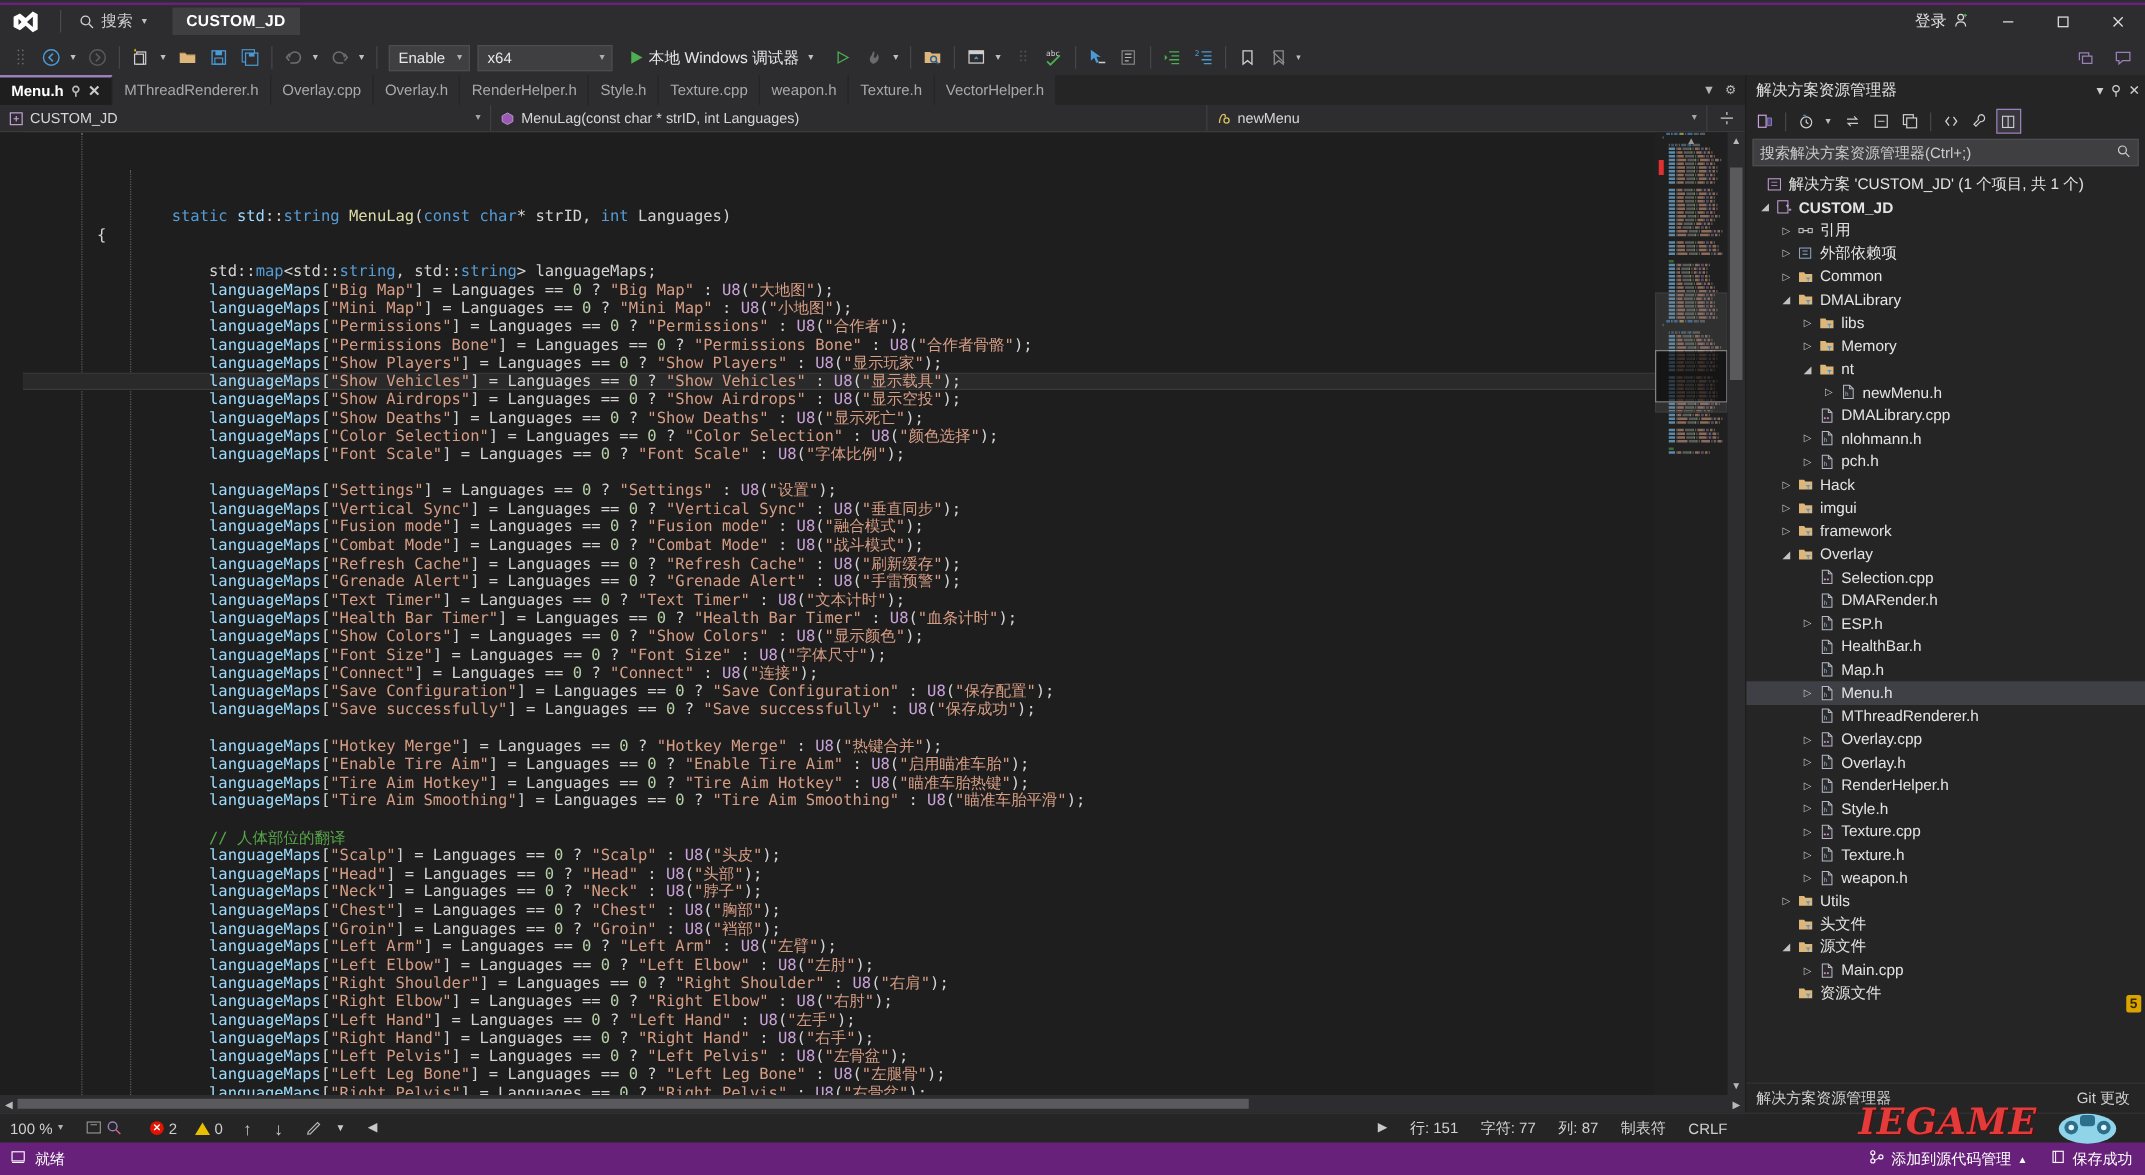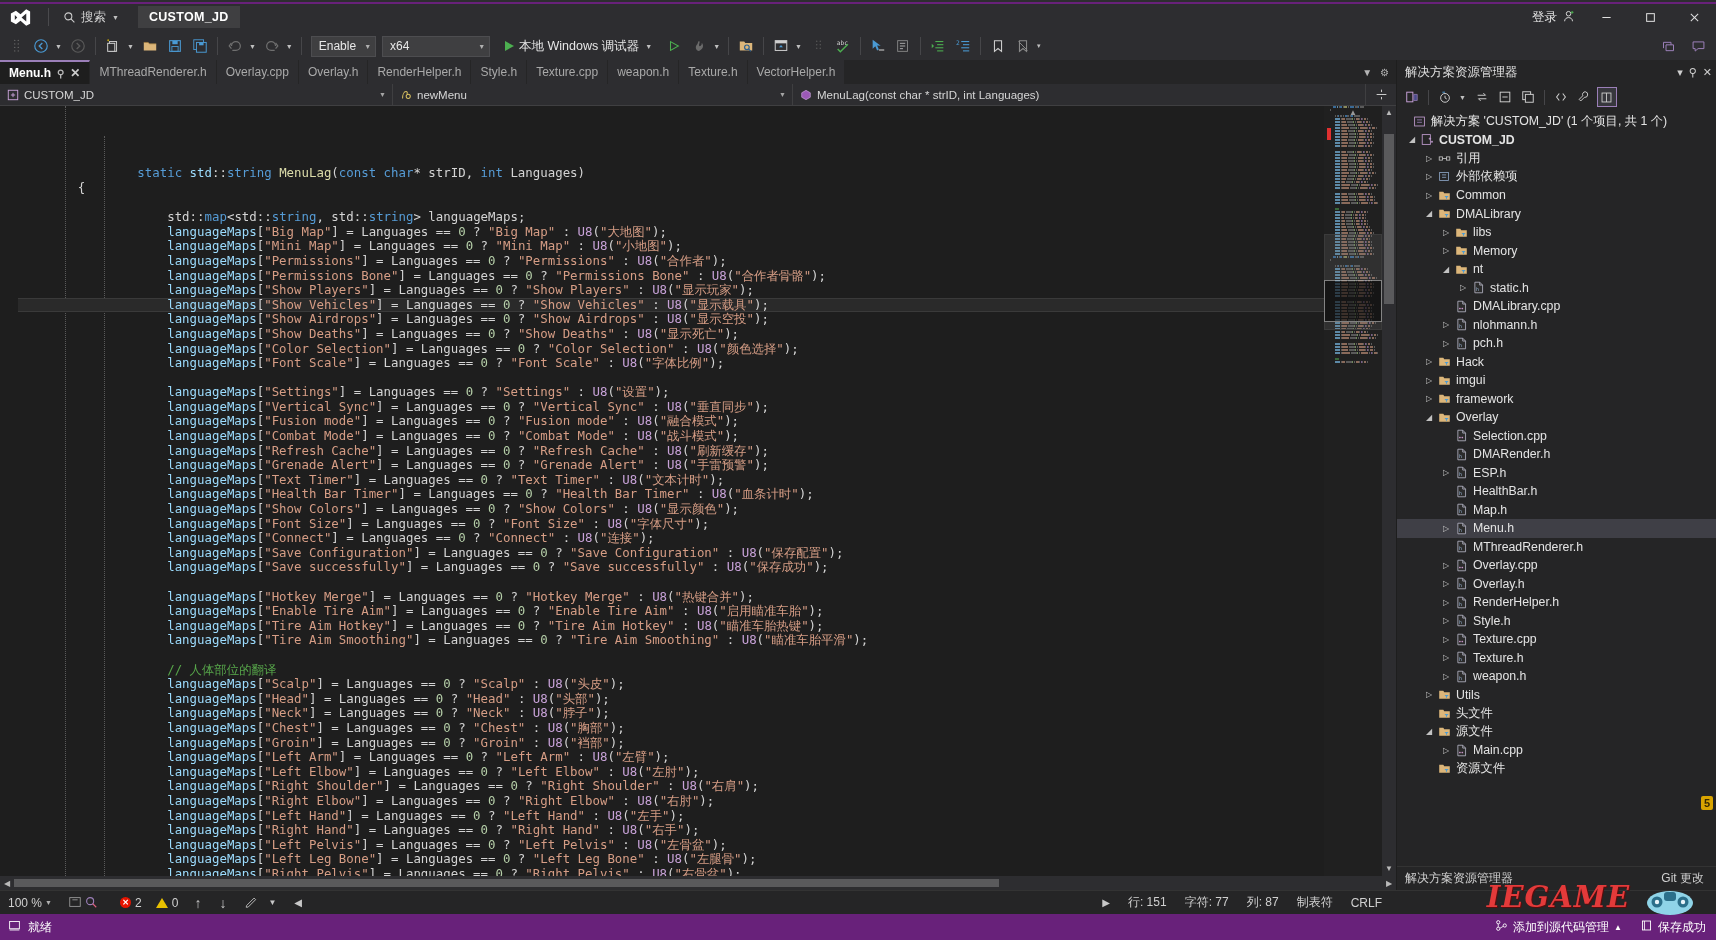--- a/index.html
+++ b/index.html
@@ -482,37 +482,37 @@
         <div class="navcell c1">
           <span class="nb-ico">
             <svg viewBox="0 0 14 14" width="12" height="12">
                 <rect x="1.5" y="1.5" width="11" height="11" fill="none" stroke="#c8a2d8" stroke-width="1.1"></rect>
                 <path d="M4.5 7h5M7 4.5v5" stroke="#c8a2d8" stroke-width="1.1"></path>
               </svg>
           </span>
           <span>CUSTOM_JD</span>
           <span class="nb-caret">▼</span>
         </div>
+        <div class="navcell c3">
+          <span class="nb-ico">
+            <svg viewBox="0 0 14 14" width="12" height="12">
+                <path d="M7 1.6 12 4.4v5.2L7 12.4 2 9.6V4.4z" fill="#9b59b6" stroke="#c8a2d8" stroke-width=".8"></path>
+              </svg>
+          </span>
+          <span>MenuLag(const char * strID, int Languages)</span>
+        </div>
         <div class="navcell c2">
           <span class="nb-ico">
             <svg viewBox="0 0 14 14" width="12" height="12">
                 <path d="M3 11c0-4 1.5-8 4-8 1.6 0 2 1.4 1 2.6" fill="none" stroke="#d8c060" stroke-width="1.2"></path>
                 <circle cx="9.6" cy="8.6" r="2.4" fill="none" stroke="#d8c060" stroke-width="1.2"></circle>
               </svg>
           </span>
           <span>newMenu</span>
           <span class="nb-caret">▼</span>
-        </div>
-        <div class="navcell c3">
-          <span class="nb-ico">
-            <svg viewBox="0 0 14 14" width="12" height="12">
-                <path d="M7 1.6 12 4.4v5.2L7 12.4 2 9.6V4.4z" fill="#9b59b6" stroke="#c8a2d8" stroke-width=".8"></path>
-              </svg>
-          </span>
-          <span>MenuLag(const char * strID, int Languages)</span>
         </div>
         <div class="tail">
           <svg viewBox="0 0 16 16" width="13" height="13">
               <line x1="2" y1="8" x2="14" y2="8" stroke="#cfcfcf" stroke-width="1.2"></line>
               <path d="M8 2v3M8 11v3" stroke="#cfcfcf" stroke-width="1.2"></path>
             </svg>
         </div>
       </div>
 
       <div class="codewrap">
@@ -1649,20 +1649,29 @@
               <path d="M9.5 2a3.2 3.2 0 0 0-2.9 4.6L2.5 10.7l1.8 1.8 4.1-4.1A3.2 3.2 0 1 0 9.5 2z" fill="none" stroke="#cfcfcf" stroke-width="1.1"></path>
             </svg>
         </div>
         <div class="st-btn sel">
           <svg viewBox="0 0 16 16" width="13" height="13">
               <rect x="2.5" y="2.5" width="11" height="11" fill="none" stroke="#cfcfcf" stroke-width="1.1"></rect>
               <line x1="8" y1="2.5" x2="8" y2="13.5" stroke="#cfcfcf" stroke-width="1.1"></line>
             </svg>
         </div>
       </div>
+      <div class="sol-search">
+        <span class="sp">搜索解决方案资源管理器(Ctrl+;)</span>
+        <span>
+          <svg viewBox="0 0 16 16" width="12" height="12">
+              <circle cx="6.6" cy="6.6" r="4.2" fill="none" stroke="#cfcfcf" stroke-width="1.3"></circle>
+              <line x1="9.8" y1="9.8" x2="14" y2="14" stroke="#cfcfcf" stroke-width="1.3"></line>
+            </svg>
+        </span>
+      </div>
       <div class="sol-tree" id="soltree">
         <div class="trow">
           <span class="tarrow"></span>
           <span class="tico">
             <svg viewBox="0 0 16 16" width="13" height="13">
                 <rect x="2" y="2.5" width="12" height="11" fill="none" stroke="#c8a2d8" stroke-width="1"></rect>
                 <path d="M5 6h6M5 9h6" stroke="#9b7fb8" stroke-width="1"></path>
               </svg>
           </span>
           <span class="tlabel">解决方案 'CUSTOM_JD' (1 个项目, 共 1 个)</span>
@@ -1759,21 +1768,21 @@
           <div class="trow">
             <span style="display: inline-block; flex: 0 0 59px;"></span>
             <span class="tarrow">▷</span>
             <span class="tico">
               <svg viewBox="0 0 16 16" width="13" height="13">
                 <path d="M3.5 1.5h6l3.5 3.5v9.5h-9.5z" fill="#2b2b2b" stroke="#b8b8c8" stroke-width="1"></path>
                 <path d="M9.5 1.5v3.5h3.5" fill="none" stroke="#b8b8c8" stroke-width="1"></path>
                 <text x="5" y="12" font-size="6" fill="#9bb8d8" font-family="monospace">h</text>
               </svg>
             </span>
-            <span class="tlabel">static.h</span>
+            <span class="tlabel">newMenu.h</span>
           </div>
           <div class="trow">
             <span style="display: inline-block; flex: 0 0 42px;"></span>
             <span class="tarrow"></span>
             <span class="tico">
               <svg viewBox="0 0 16 16" width="13" height="13">
                 <path d="M3.5 1.5h6l3.5 3.5v9.5h-9.5z" fill="#2b2b2b" stroke="#b8b8c8" stroke-width="1"></path>
                 <path d="M9.5 1.5v3.5h3.5" fill="none" stroke="#b8b8c8" stroke-width="1"></path>
                 <path d="M6 9.5v2M5 10.5h2M9 9.5v2M8 10.5h2" stroke="#d8a0d8" stroke-width=".9"></path>
               </svg>

